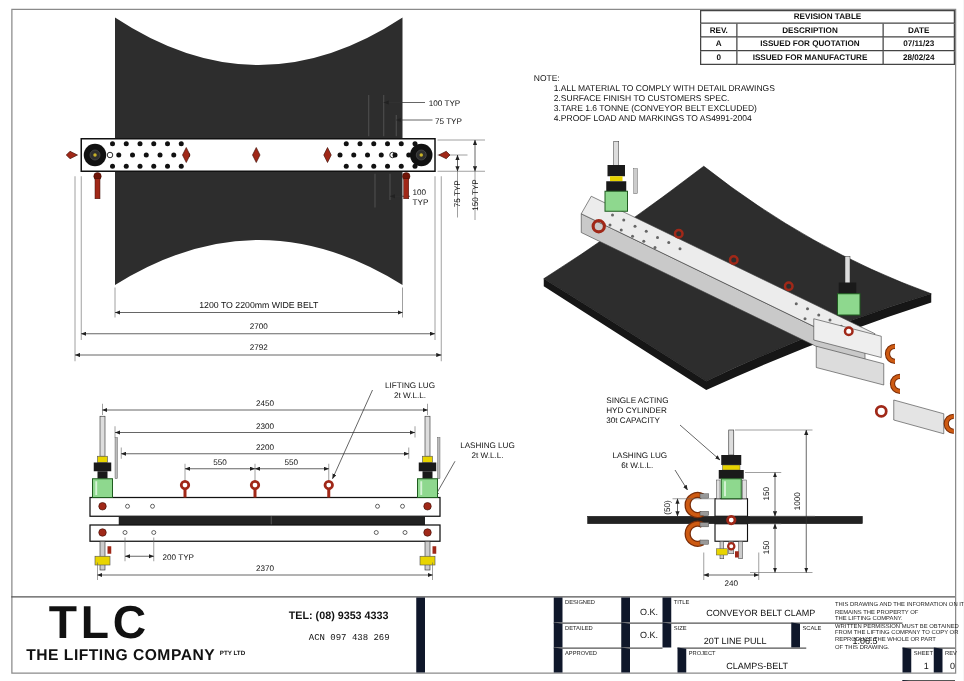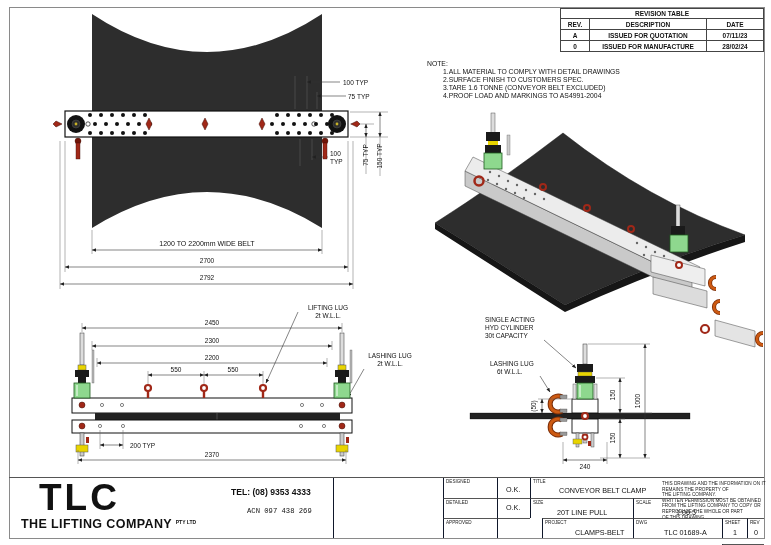--- a/index.html
+++ b/index.html
@@ -18,21 +18,21 @@
   .revtab .c{border:1px solid #444;border-top:none;border-left:none;height:11px;
              display:flex;align-items:center;justify-content:center;box-sizing:border-box;}
   .revtab .row:first-child .c{border-top:1px solid #444;}
   .revtab .c:first-child{border-left:1px solid #444;}
   .c.w1{width:30px;}.c.w2{width:117px;}.c.w3{width:57px;}.c.wfull{width:204px;}
   
   .notes{position:absolute;left:427px;top:60px;font-size:6.8px;line-height:8px;white-space:nowrap;}
   .notes .itm{margin-left:16px;}
   
   .tblock{position:absolute;left:9px;top:477px;width:755px;height:60px;border-top:1px solid #555;box-sizing:border-box;}
-  .cell{position:absolute;box-sizing:border-box;border-left:1px solid #0f172a;border-top:1px solid #555;}
+  .cell{position:absolute;box-sizing:border-box;border-left:7px solid #0f172a;border-top:1px solid #555;}
   .cell.noL{border-left:none;padding-left:28px;}
   .cell.noT{border-top:none;}
   .lbl{position:absolute;left:2px;top:1px;font-size:4.6px;color:#222;}
   .val{position:absolute;font-size:7.2px;}
   .logo-tlc{position:absolute;left:30px;top:-1px;font-size:37px;font-weight:800;letter-spacing:3px;}
   .logo-sub{position:absolute;left:12px;top:39px;font-size:12.5px;font-weight:700;letter-spacing:.4px;}
   .logo-pty{font-size:5px;vertical-align:4px;letter-spacing:0;}
   .tel{position:absolute;left:222px;top:9px;font-size:8.6px;font-weight:700;}
   .acn{position:absolute;left:238px;top:29px;font-size:7.2px;font-family:Liberation Mono, monospace;}
   .disc{position:absolute;left:328px;top:3px;width:104px;font-size:4.7px;line-height:5.6px;color:#222;}
@@ -503,24 +503,20 @@
       <span class="val" style="left:42px;top:9px;">1:06.5</span>
     </div>
     <div class="cell" style="left:713px;top:20px;width:42px;height:20px;margin-top:46px;">
       <span class="lbl" style="font-size:4.2px;">CREATED DATE</span>
       <span class="val" style="left:4px;top:9px;">08/11/23</span>
     </div>
     <div class="cell" style="left:521px;top:40px;width:103px;height:20px;margin-left:12px;">
       <span class="lbl">PROJECT</span>
       <span class="val" style="left:32px;top:9px;">CLAMPS-BELT</span>
     </div>
-    <div class="cell" style="left:624px;top:40px;width:89px;height:20px;">
-      <span class="lbl">DWG</span>
-      <span class="val" style="left:30px;top:9px;">TLC 01689-A</span>
-    </div>
     <div class="cell" style="left:713px;top:40px;width:25px;height:20px;">
       <span class="lbl">SHEET</span>
       <span class="val" style="left:10px;top:9px;">1</span>
     </div>
     <div class="cell" style="left:738px;top:40px;width:17px;height:20px;">
       <span class="lbl">REV</span>
       <span class="val" style="left:6px;top:9px;">0</span>
     </div>
   </div>
 </div>

